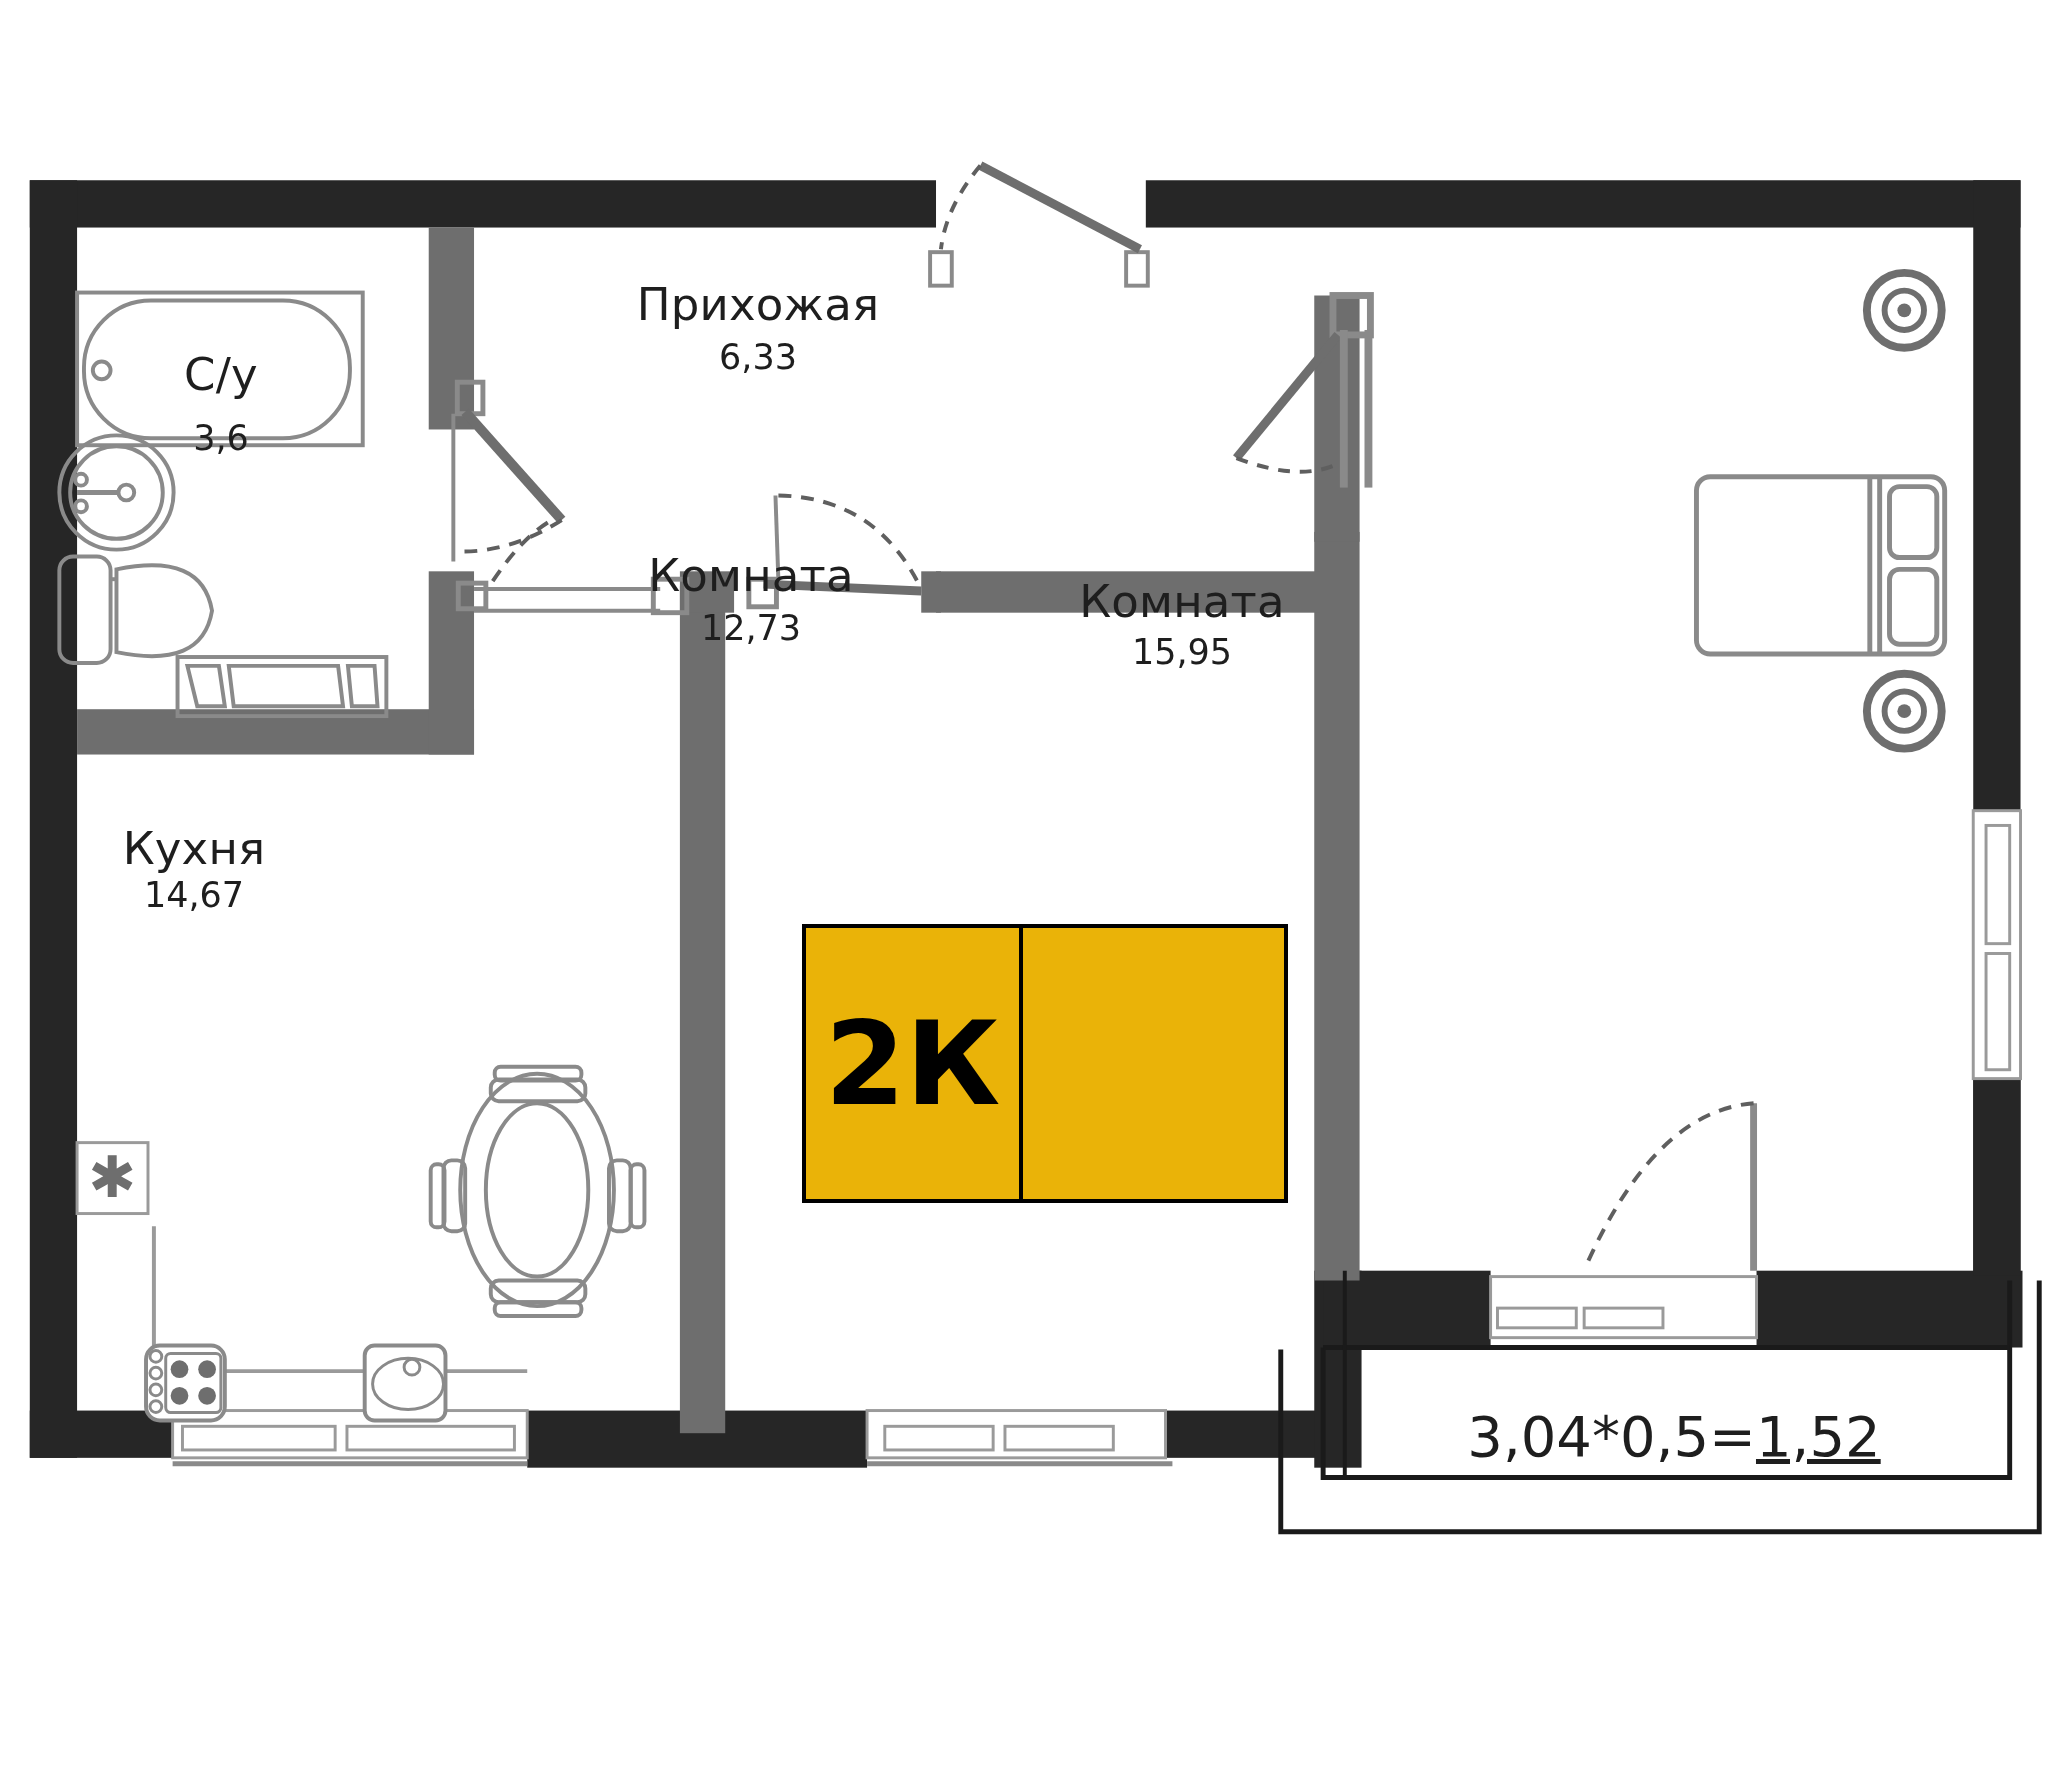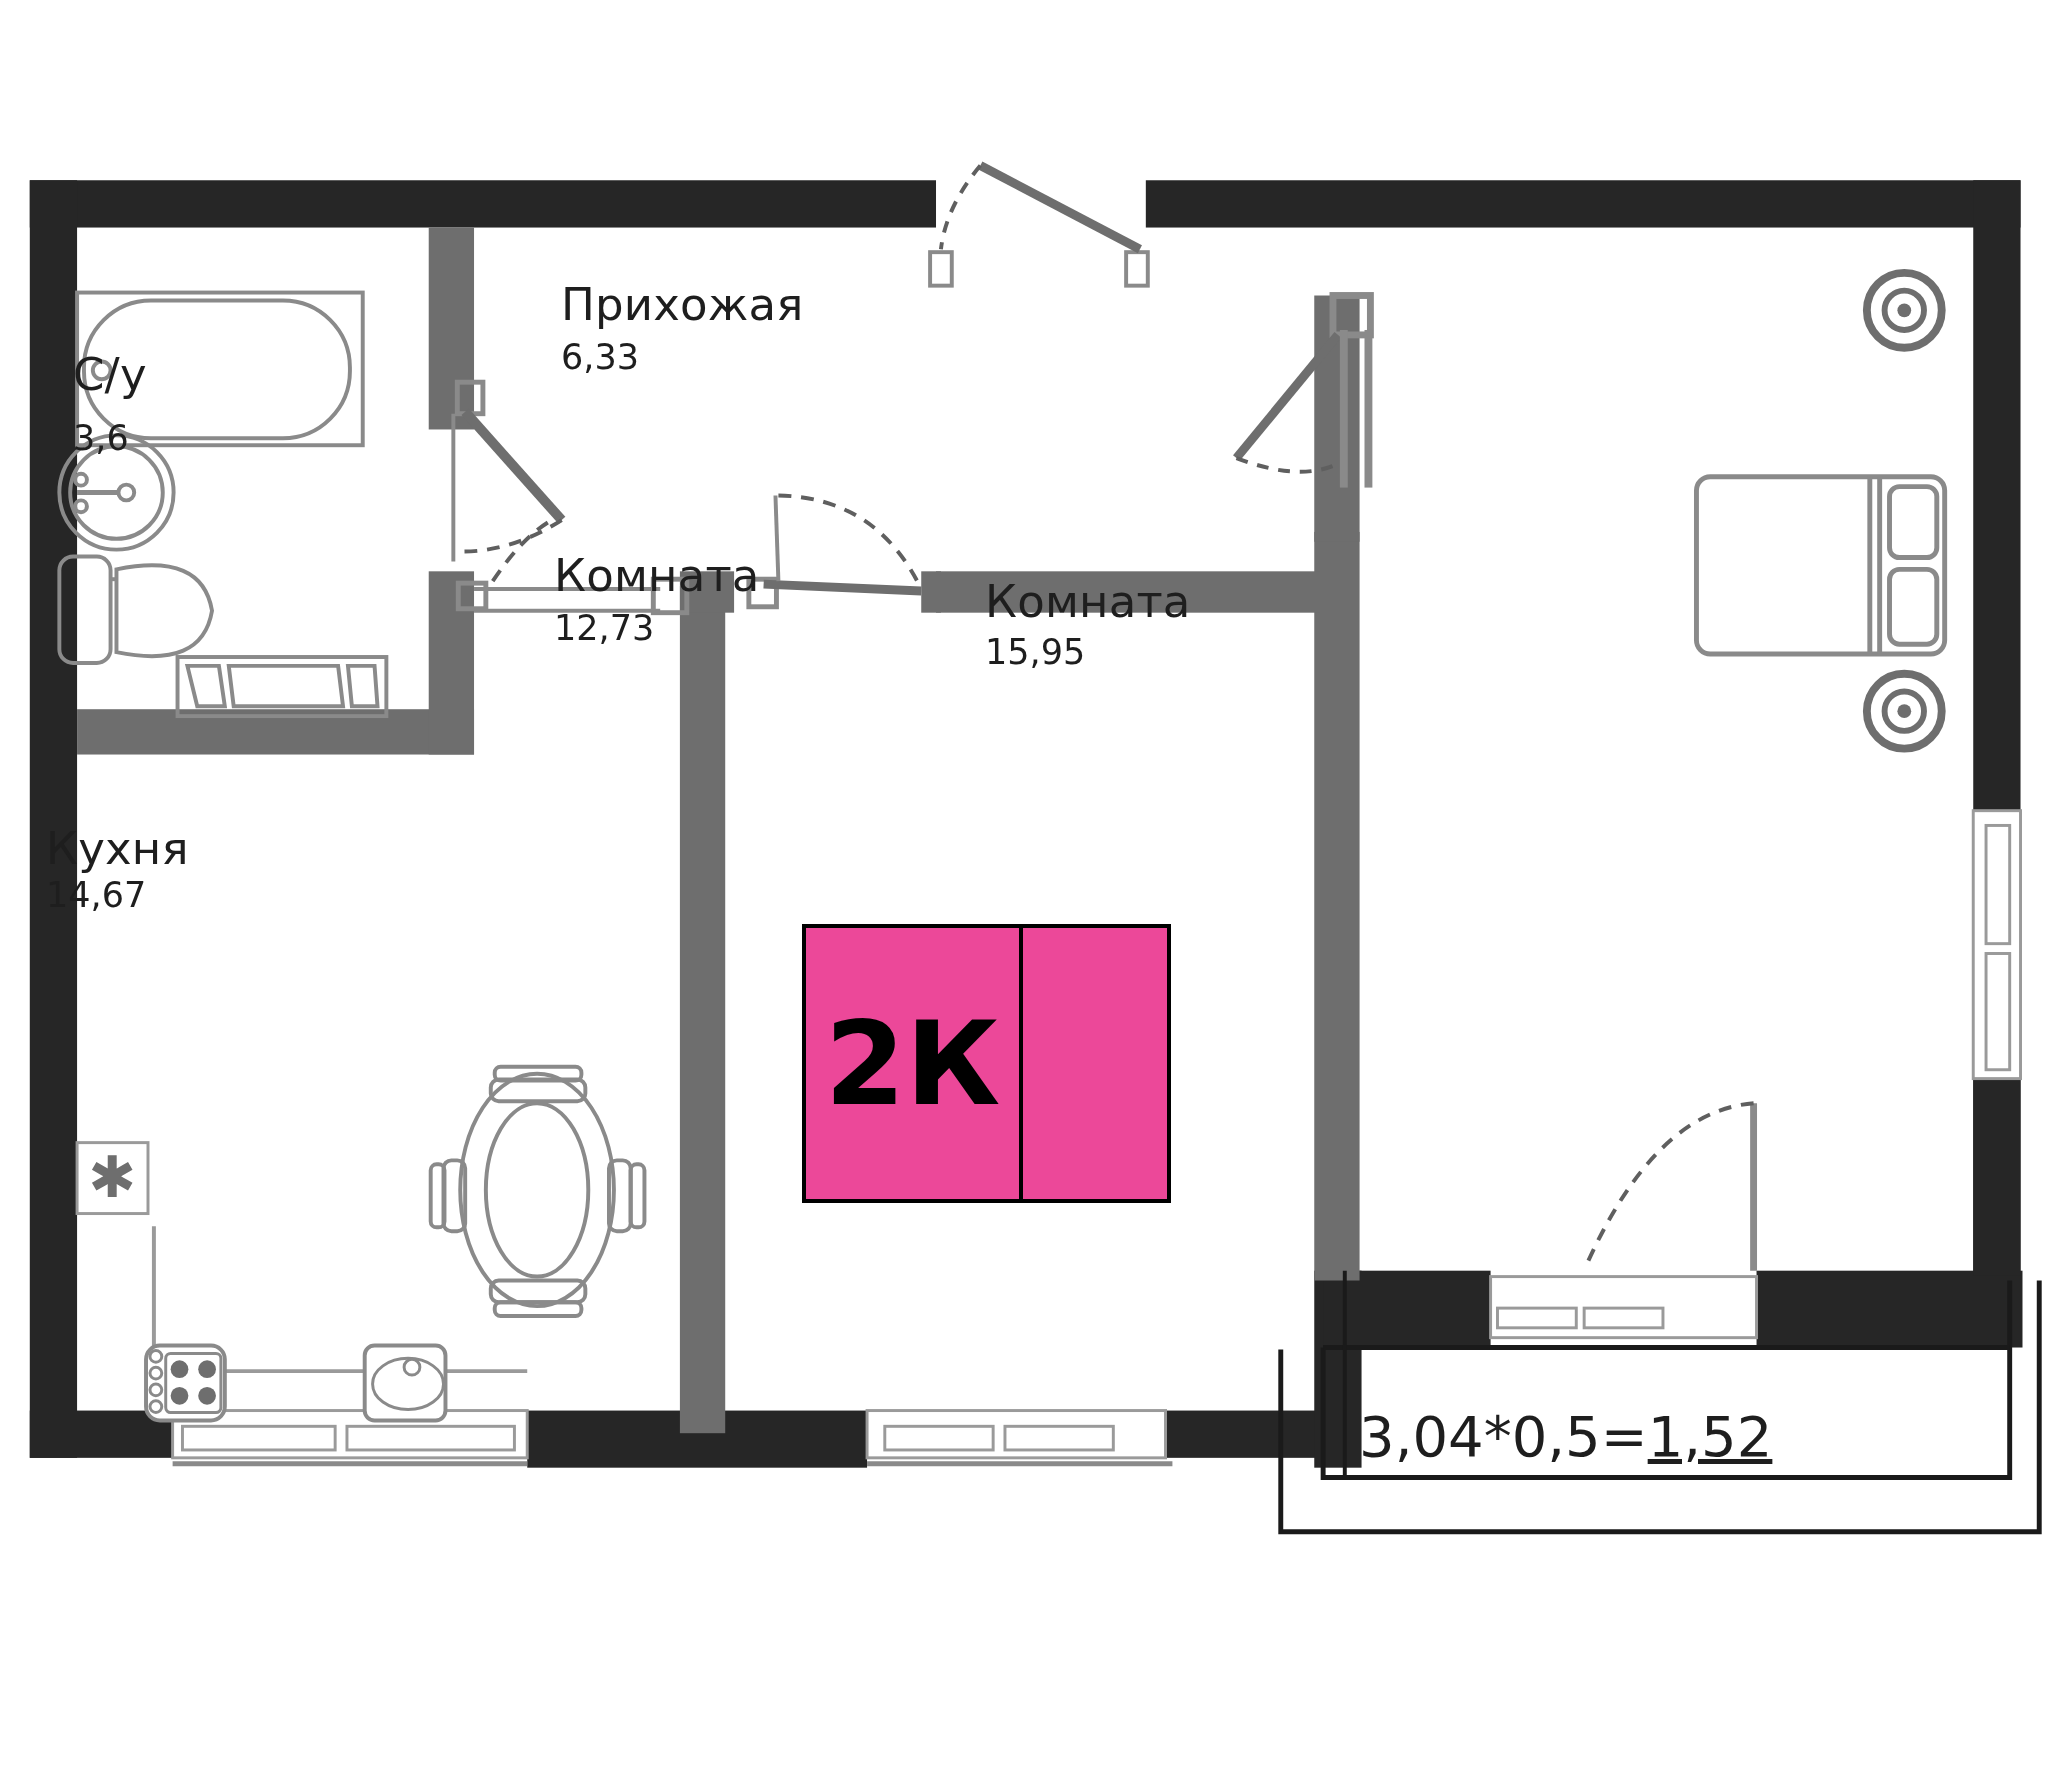--- a/index.html
+++ b/index.html
@@ -1,27 +1,27 @@
 <!DOCTYPE html>
 <html><head>
 <meta charset="utf-8">
 <style>
   html,body{margin:0;padding:0;background:#ffffff;}
   body{width:2071px;height:1776px;position:relative;overflow:hidden;
        font-family:"DejaVu Sans","Liberation Sans",sans-serif;}
   #plan{position:absolute;left:0;top:0;width:2071px;height:1776px;}
-  .lbl{position:absolute;color:#1e1e1e;white-space:nowrap;
+  .lbl{position:absolute;text-align:center;color:#1e1e1e;white-space:nowrap;
        font-family:"DejaVu Sans","Liberation Sans",sans-serif;}
   .room-name{font-size:45px;letter-spacing:0.2px;}
   .room-area{font-size:35px;}
   .bal-txt{font-size:56px;}
   .bal-txt u{text-decoration:underline;}
   
-  #badge{position:absolute;left:802px;top:924px;width:369px;height:279px;
-         border:4.9px solid #000;box-sizing:border-box;display:flex;background:#ec4899;}
+  #badge{position:absolute;left:802px;top:924px;width:486px;height:279px;
+         border:4.9px solid #000;box-sizing:border-box;display:flex;background:#eab308;}
   #badge .left{width:217px;display:flex;align-items:center;justify-content:center;
         border-right:4.9px solid #000;box-sizing:border-box;}
   #badge .left span{font-size:116px;font-weight:bold;line-height:1;color:#000;
         font-family:"DejaVu Sans","Liberation Sans",sans-serif;}
   #badge .right{flex:1;display:flex;flex-direction:column;}
   #badge .right div{flex:1;display:flex;align-items:center;justify-content:center;
         font-size:59px;font-weight:bold;color:#000;
         font-family:"DejaVu Sans","Liberation Sans",sans-serif;}
   #badge .right div + div{border-top:4.9px solid #000;}
 </style>

